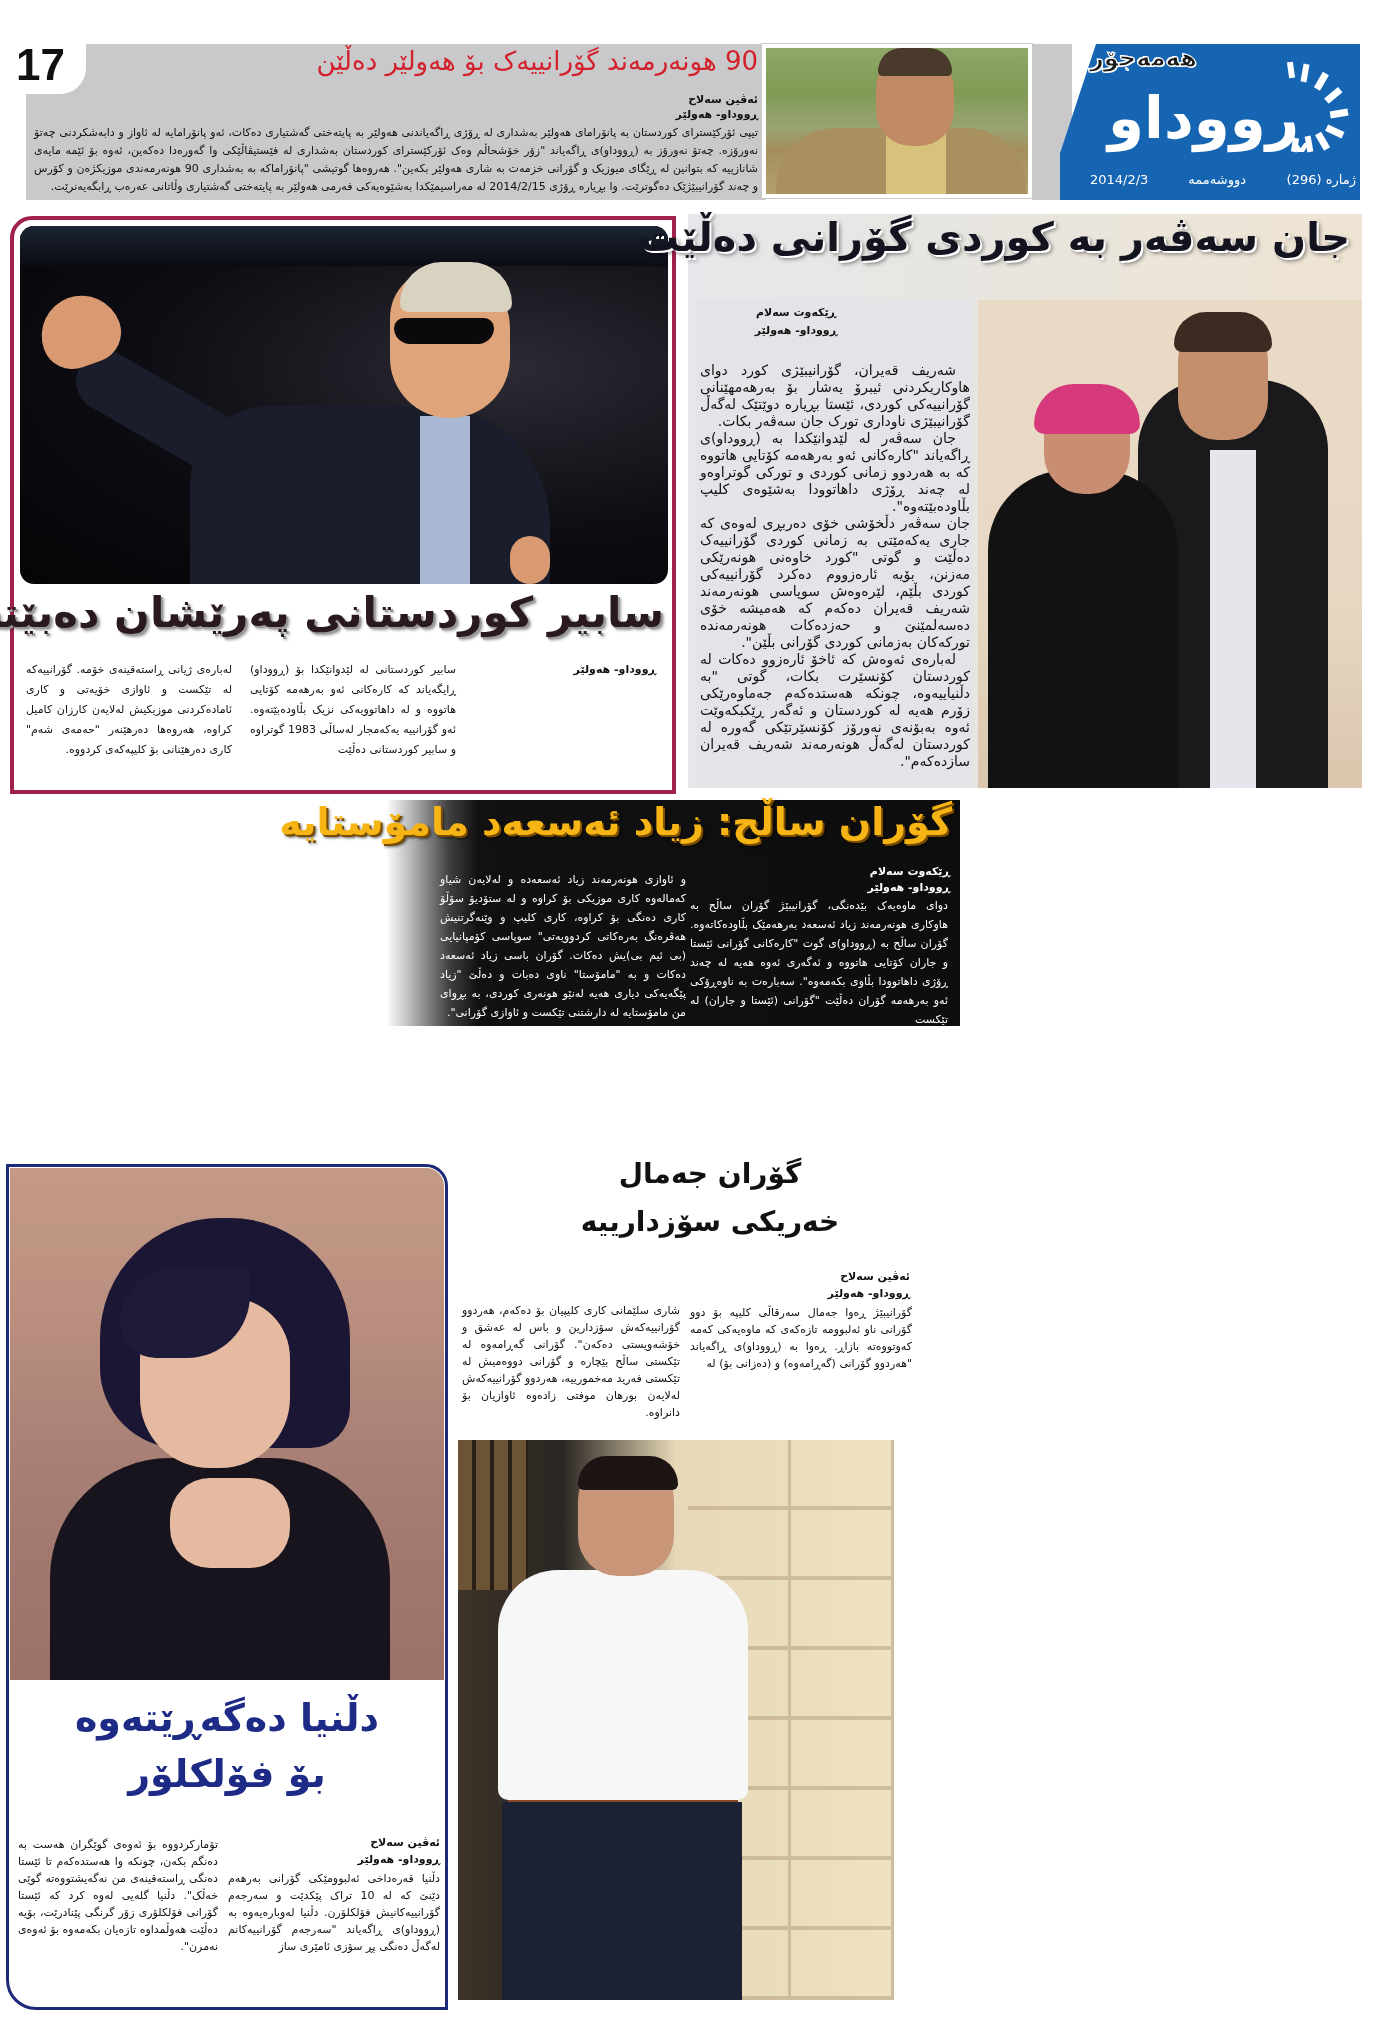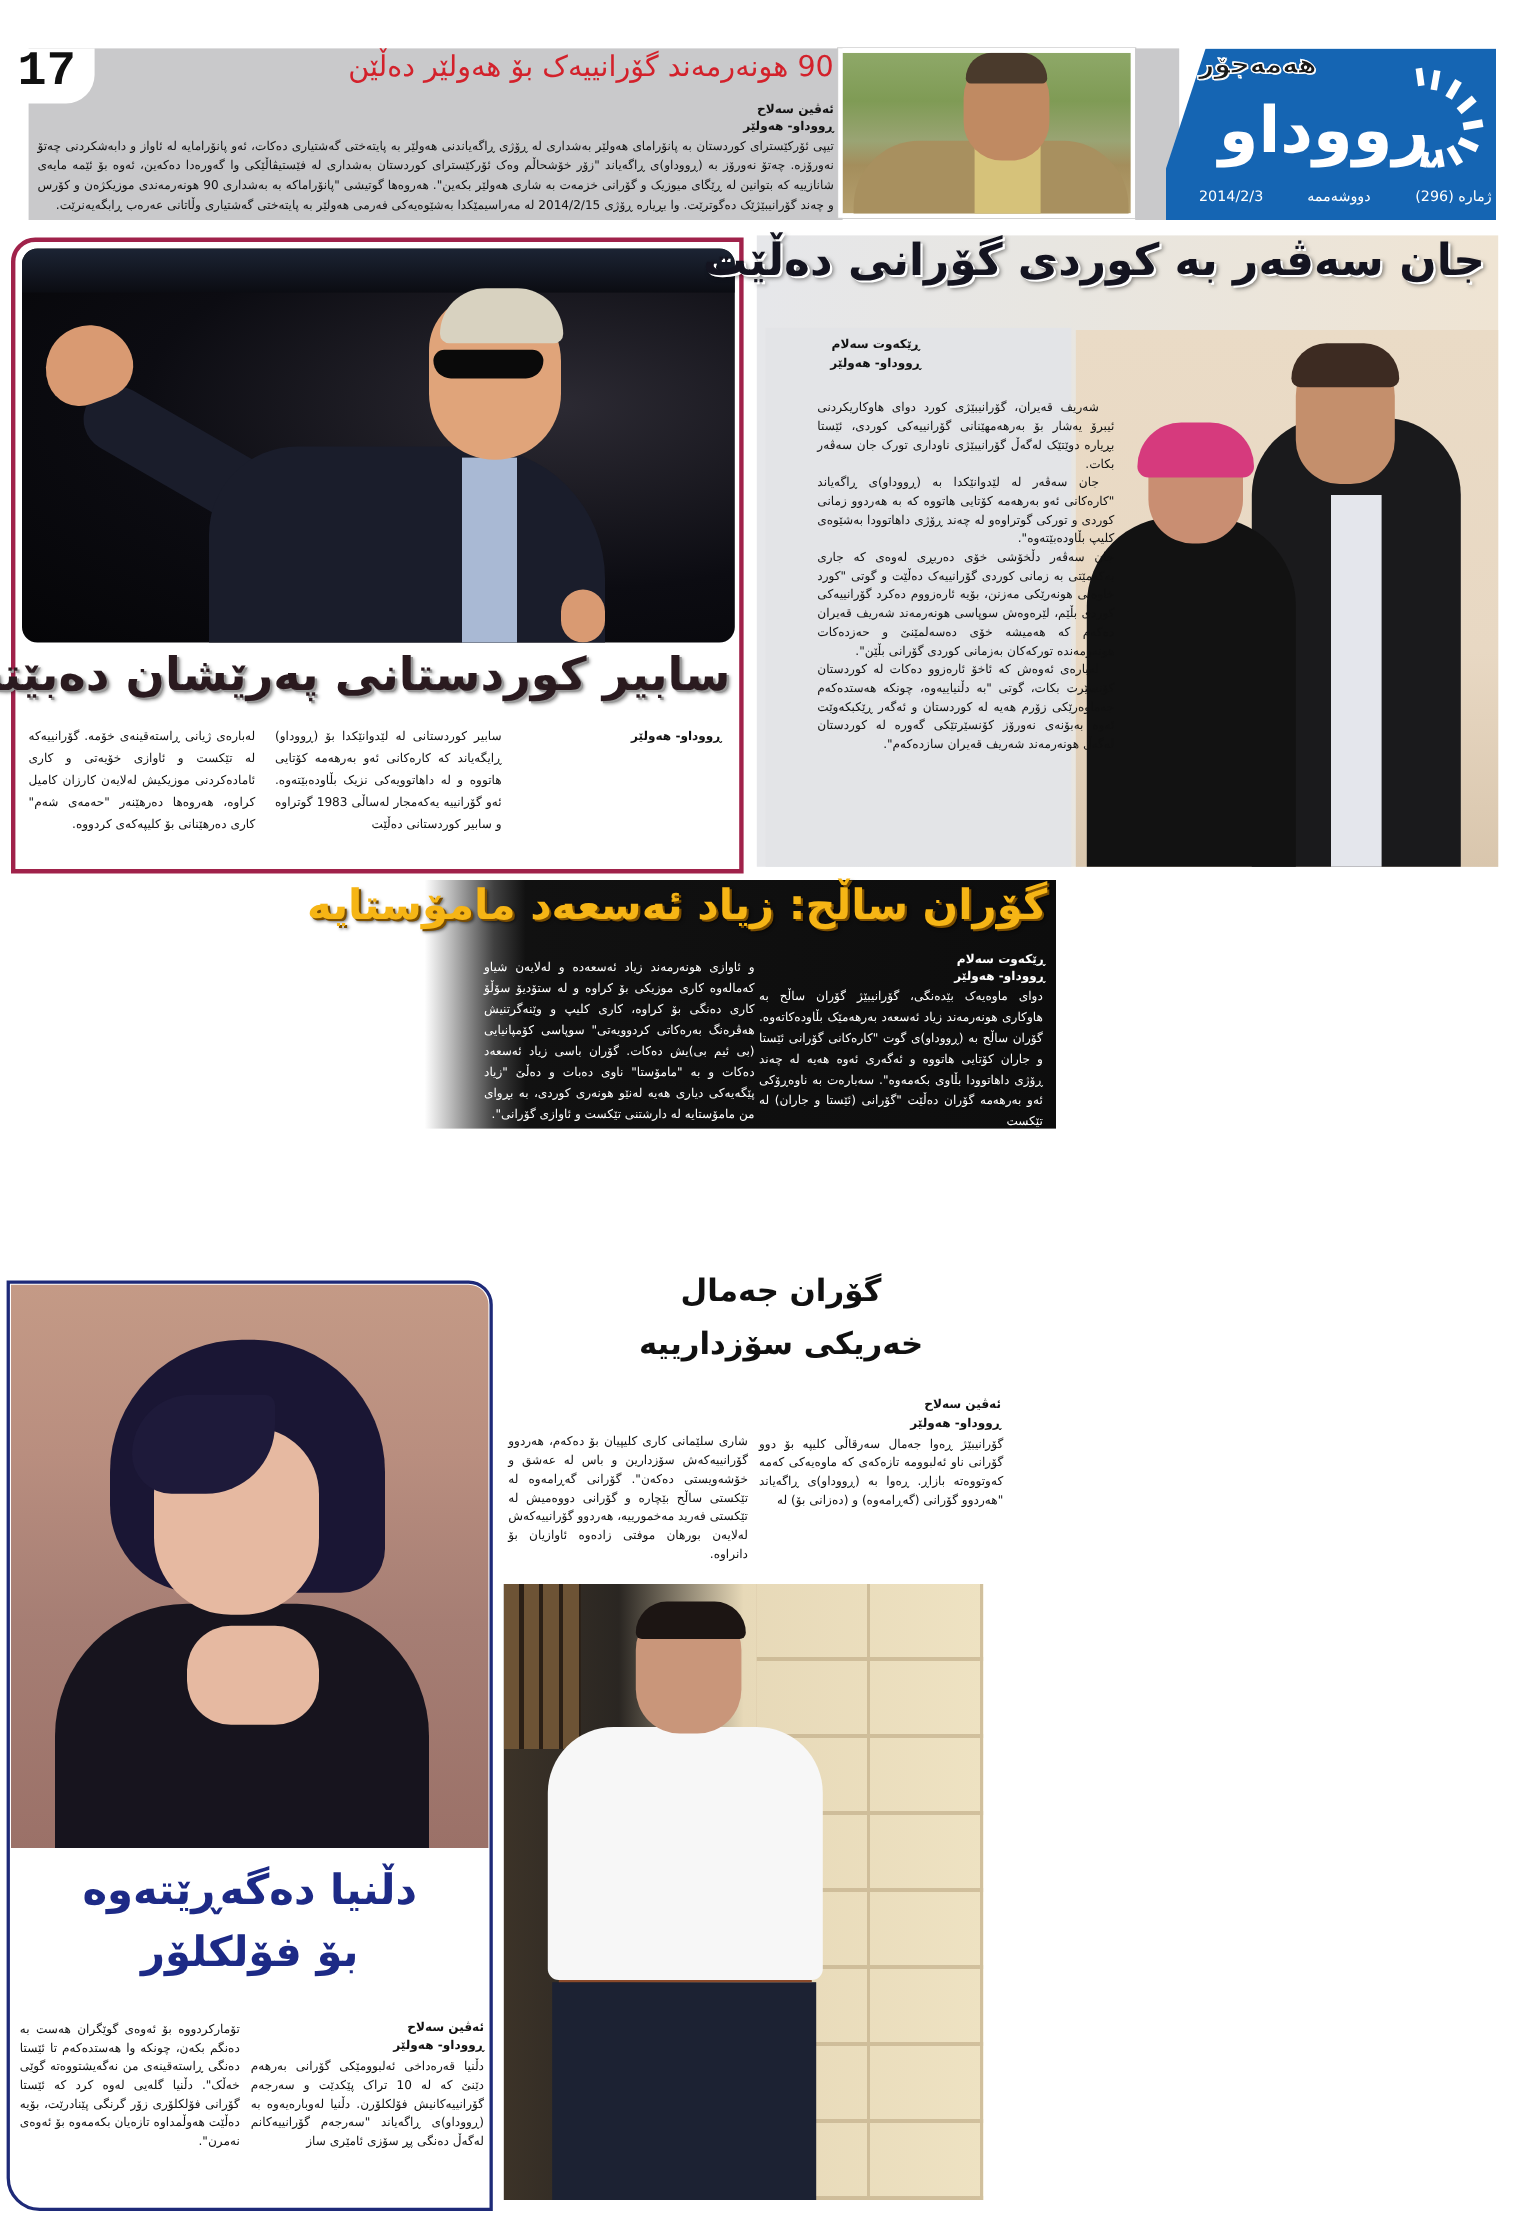--- a/index.html
+++ b/index.html
@@ -5,21 +5,21 @@
     * { box-sizing: border-box; margin: 0; padding: 0; }
     html, body { width: 1386px; height: 2024px; background: #ffffff; overflow: hidden; }
     body { position: relative; font-family: "DejaVu Sans", sans-serif; color: #111; }
     .abs { position: absolute; }
     .rtl { direction: rtl; text-align: right; }
     .just { text-align: justify; text-align-last: right; }
 
     
     #top-strip { left: 26px; top: 44px; width: 740px; height: 156px; background: #c9c9cb; }
     #page-number-tab { left: 6px; top: 44px; width: 80px; height: 50px; background: #fff; border-bottom-right-radius: 26px; }
-    #page-number { left: 16px; top: 40px; font-family: Liberation Mono, monospace; font-weight: bold; font-size: 44px; color: #111; }
+    #page-number { left: 16px; top: 40px; font-family: Liberation Sans, sans-serif; font-weight: bold; font-size: 44px; color: #111; }
     #top-headline { right: 628px; top: 46px; font-size: 26px; color: #d3212b; white-space: nowrap; }
     #top-byline { right: 628px; top: 92px; font-size: 11px; font-weight: bold; line-height: 15px; }
     #top-body { left: 34px; top: 124px; width: 724px; font-size: 11px; line-height: 18px; }
 
     #top-photo { left: 762px; top: 44px; width: 270px; height: 154px; border: 4px solid #fff; box-shadow: 0 0 0 1px #ccc;
       background: linear-gradient(180deg, #8ea868 0%, #7f9b55 30%, #9aa474 55%, #a48e5c 70%, #b59f6e 100%); overflow: hidden; }
     #top-photo .head { position:absolute; left:110px; top:2px; width:78px; height:96px; border-radius: 40px 40px 36px 36px; background: #c08a62; }
     #top-photo .hair { position:absolute; left:112px; top:0; width:74px; height:28px; border-radius: 30px 30px 6px 6px; background:#4a3a2c; }
     #top-photo .shirt { position:absolute; left:10px; top:80px; width:250px; height:80px; border-radius: 60px 60px 0 0; background: #a8905f; }
     #top-photo .collar { position:absolute; left:120px; top:82px; width:60px; height:72px; background:#d6c27a; }
@@ -49,21 +49,21 @@
     #sabir-headline { left: 24px; top: 588px; width: 640px; text-align: center; font-size: 42px; font-weight: bold; color: #2a1a1f;
       text-shadow: 2px 2px 0 #999, 3px 3px 3px rgba(0,0,0,0.4); white-space: nowrap; }
     .col-sabir { top: 660px; font-size: 11px; line-height: 20px; }
 
     
     #jan-bg { left: 688px; top: 214px; width: 674px; height: 574px; background: linear-gradient(90deg, #e6e7ea 0%, #e8e6e1 40%, #efe4d3 100%); }
     #jan-headline { left: 700px; top: 214px; width: 650px; text-align: center; font-size: 40px; font-weight: bold; color: #141420;
       text-shadow: 2px 2px 0 #fff, 3px 3px 4px rgba(0,0,0,0.5); white-space: nowrap; }
     #jan-text-panel { left: 696px; top: 298px; width: 278px; height: 490px; background: #e3e4e7; }
     #jan-byline { left: 696px; top: 304px; width: 200px; text-align: center; font-size: 11px; font-weight: bold; line-height: 18px; }
-    #jan-body { left: 700px; top: 362px; width: 270px; font-size: 11px; line-height: 17px; margin-left: 43px; }
+    #jan-body { left: 700px; top: 362px; width: 270px; font-size: 14px; line-height: 17px; }
     #jan-photo { left: 978px; top: 300px; width: 384px; height: 488px; background: linear-gradient(180deg, #eadbc6 0%, #e8d8c3 60%, #d9c6ad 100%); overflow: hidden; }
     #jan-photo .man { position:absolute; left:160px; top:80px; width:190px; height:420px; background:#1a1a1c; border-radius: 70px 70px 0 0; }
     #jan-photo .manhead { position:absolute; left:200px; top:20px; width:90px; height:120px; background:#c48f6c; border-radius: 40px; }
     #jan-photo .manhair { position:absolute; left:196px; top:12px; width:98px; height:40px; background:#3d2b22; border-radius: 40px 40px 10px 10px; }
     #jan-photo .woman { position:absolute; left:10px; top:170px; width:190px; height:320px; background:#121212; border-radius: 80px 80px 0 0; }
     #jan-photo .womanhead { position:absolute; left:66px; top:94px; width:86px; height:100px; background:#c98e72; border-radius: 40px; }
     #jan-photo .womanhair { position:absolute; left:56px; top:84px; width:106px; height:50px; background:#d63a7d; border-radius: 40px 40px 10px 10px; }
     #jan-photo .shirt { position:absolute; left:232px; top:150px; width:46px; height:340px; background:#e4e6ec; }
 
     

